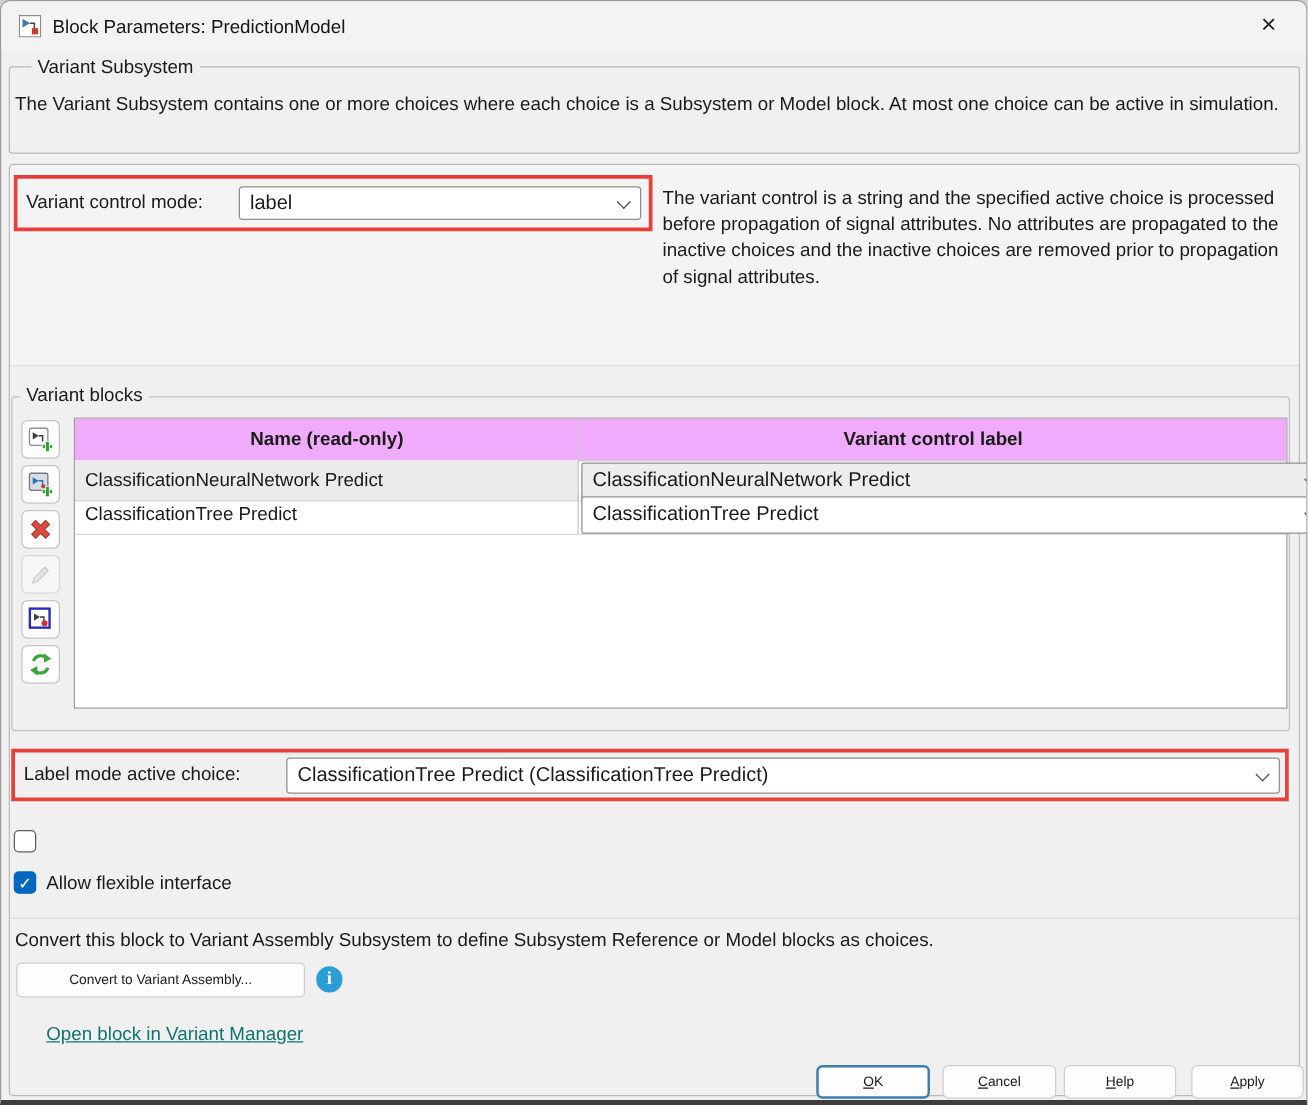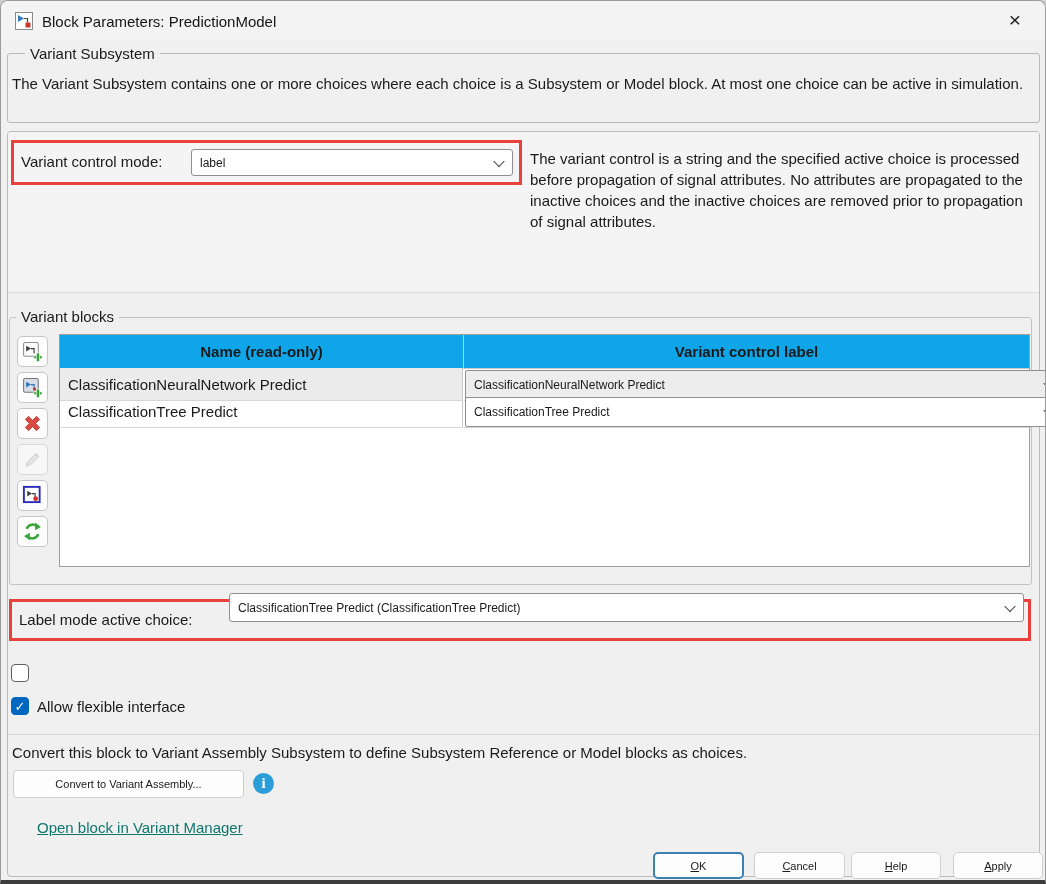--- a/index.html
+++ b/index.html
@@ -16,32 +16,32 @@
   #close-btn{position:absolute;right:8px;top:0;width:44px;height:38px;display:flex;align-items:center;justify-content:center;font-size:21px;color:#222;cursor:pointer;}
   
   .groupbox{border:1px solid #b9b9b9;border-radius:3px;background:transparent;}
   .legend{position:absolute;background:#f0f0f0;padding:0 5px;font-size:15px;color:#1a1a1a;line-height:18px;}
   
   #panel{left:6px;top:130px;width:1033px;height:746px;border:1px solid #bbbbbb;border-radius:4px;}
   #top-section{left:7px;top:131px;width:1031px;height:161px;background:#f4f4f4;border-bottom:1px solid #dcdcdc;border-radius:3px 3px 0 0;}
   
   .redbox{border:3px solid #e8413c;background:transparent;}
   
-  .combo{background:#ffffff;border:1px solid #8f8f8f;border-radius:3px;display:flex;align-items:center;padding:0 26px 0 8px;font-size:12px;color:#1a1a1a;white-space:nowrap;overflow:hidden;}
+  .combo{background:#ffffff;border:1px solid #8f8f8f;border-radius:3px;display:flex;align-items:center;padding:0 26px 0 8px;font-size:16px;color:#1a1a1a;white-space:nowrap;overflow:hidden;}
   .combo .chev{position:absolute;right:9px;top:50%;width:7px;height:7px;border-right:1.7px solid #4a4a4a;border-bottom:1.7px solid #4a4a4a;transform:translateY(-68%) rotate(45deg);}
   .combo.gray{background:#ededed;}
   
   .desc{font-size:15px;color:#1a1a1a;line-height:21px;}
   
   .tbtn{left:16px;width:31px;height:31px;background:#fdfdfd;border:1px solid #c6c6c6;border-radius:5px;display:flex;align-items:center;justify-content:center;cursor:pointer;}
   .tbtn.disabled{opacity:0.55;cursor:default;}
   .tbtn svg{width:21px;height:21px;}
   
   #table{left:58px;top:333px;width:971px;height:233px;background:#ffffff;border:1px solid #9e9e9e;}
-  .th{position:absolute;top:0;height:33px;display:flex;align-items:center;justify-content:center;font-weight:bold;font-size:15px;background:#0ea5e9;border-bottom:1px solid #c9c9c9;}
+  .th{position:absolute;top:0;height:33px;display:flex;align-items:center;justify-content:center;font-weight:bold;font-size:15px;background:#f0abfc;border-bottom:1px solid #c9c9c9;}
   #th-name{left:0;width:403px;border-right:1px solid #c9c9c9;}
   #th-label{left:404px;width:565px;}
   .trow{position:absolute;left:0;width:969px;height:33px;}
   .cell-name{position:absolute;left:0;top:0;width:403px;height:33px;display:flex;align-items:center;padding-left:8px;border-right:1px solid #c9c9c9;border-bottom:1px solid #d6d6d6;box-sizing:border-box;font-size:15px;}
   .cell-label{position:absolute;left:404px;top:0;width:565px;height:33px;box-sizing:border-box;border-bottom:1px solid #d6d6d6;}
   .cell-combo{position:absolute;left:1px;top:2px;width:562px;height:28px;border-radius:2px;}
   .row-selected .cell-name{background:#ebebeb;}
   
   .cbx{position:absolute;left:10px;width:18px;height:18px;border:1px solid #5f5f5f;border-radius:4px;background:#fff;display:flex;align-items:center;justify-content:center;font-size:13px;color:#fff;cursor:pointer;}
   .cbx.checked{background:#0067c0;border-color:#0067c0;}
@@ -161,21 +161,21 @@
         <div class="combo cell-combo" style="position:absolute;">
           <span>ClassificationTree Predict</span>
           <span class="chev"></span>
         </div>
       </div>
     </div>
   </div>
 
   <div class="abs redbox" style="left:8px;top:598px;width:1022px;height:42px;"></div>
   <div class="abs" style="left:18px;top:610px;">Label mode active choice:</div>
-  <div class="abs combo" style="left:228px;top:592px;width:795px;height:29px;">
+  <div class="abs combo" style="left:228px;top:605px;width:795px;height:29px;">
     <span>ClassificationTree Predict (ClassificationTree Predict)</span>
     <span class="chev"></span>
   </div>
 
   <div class="abs cbx" style="top:663px;"></div>
   <div class="abs cbx checked" style="top:696px;">✓</div>
   <div class="abs cbx-label" style="top:697px;">Allow flexible interface</div>
 
   <div class="abs hsep" style="left:7px;top:733px;width:1031px;"></div>
   <div class="abs" style="left:11px;top:743px;width:1020px;">Convert this block to Variant Assembly Subsystem to define Subsystem Reference or Model blocks as choices.</div>

